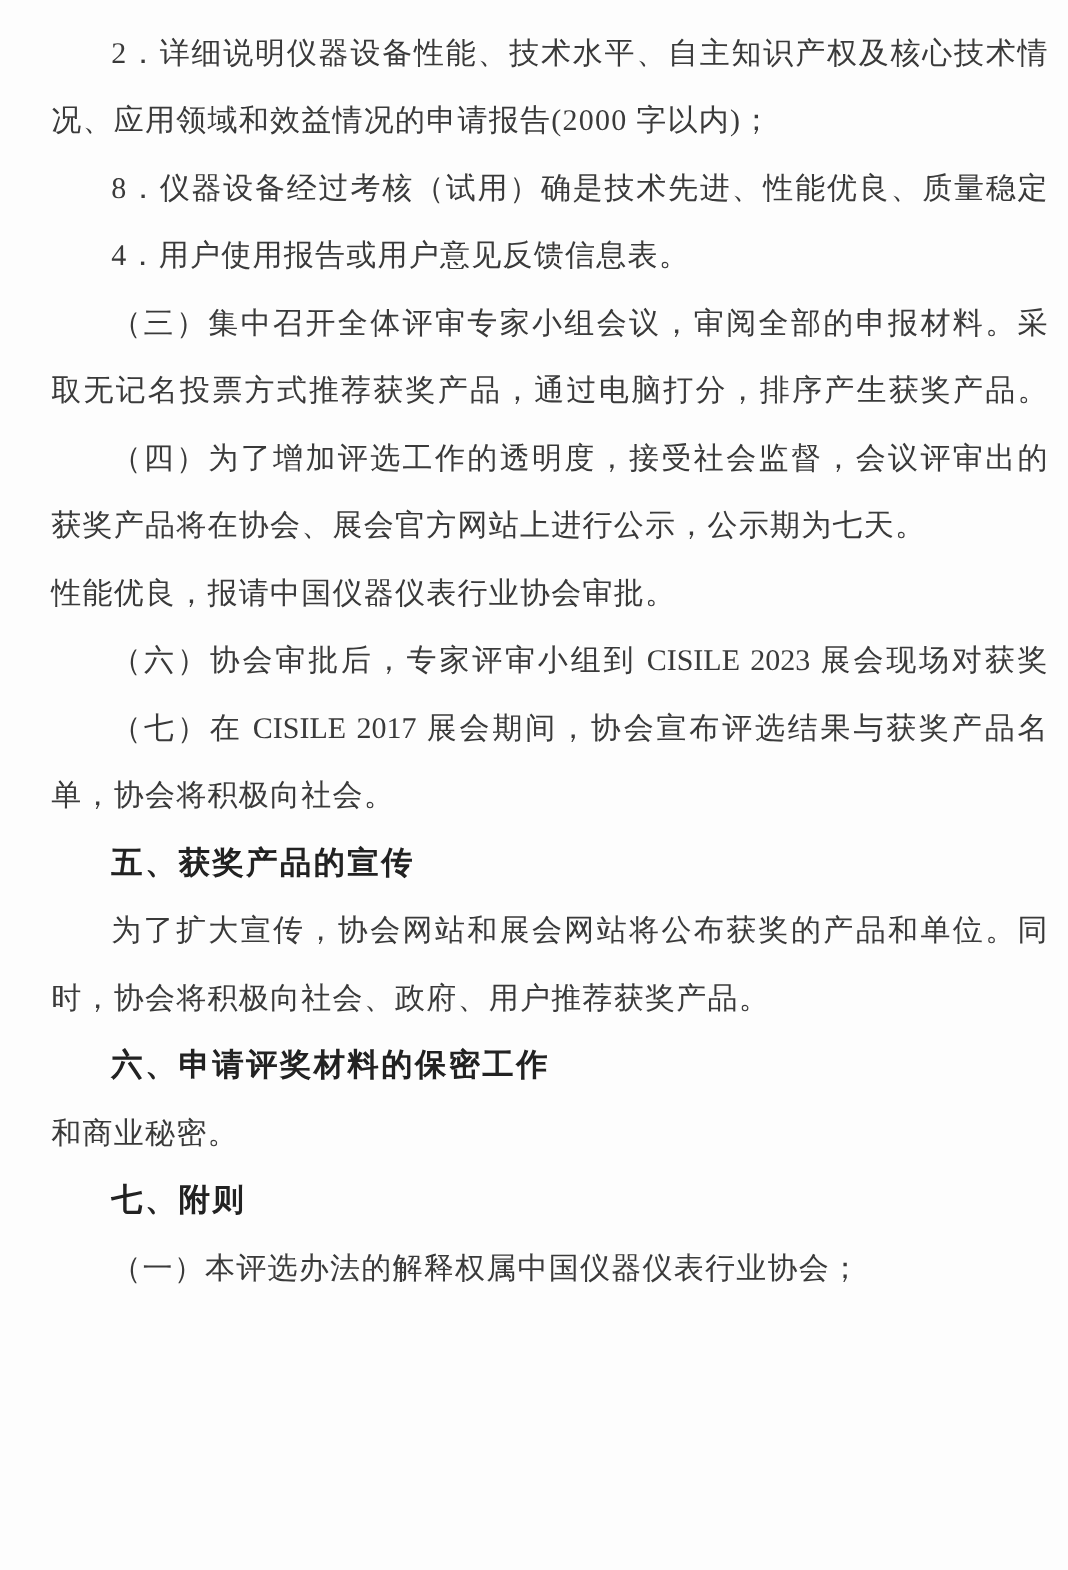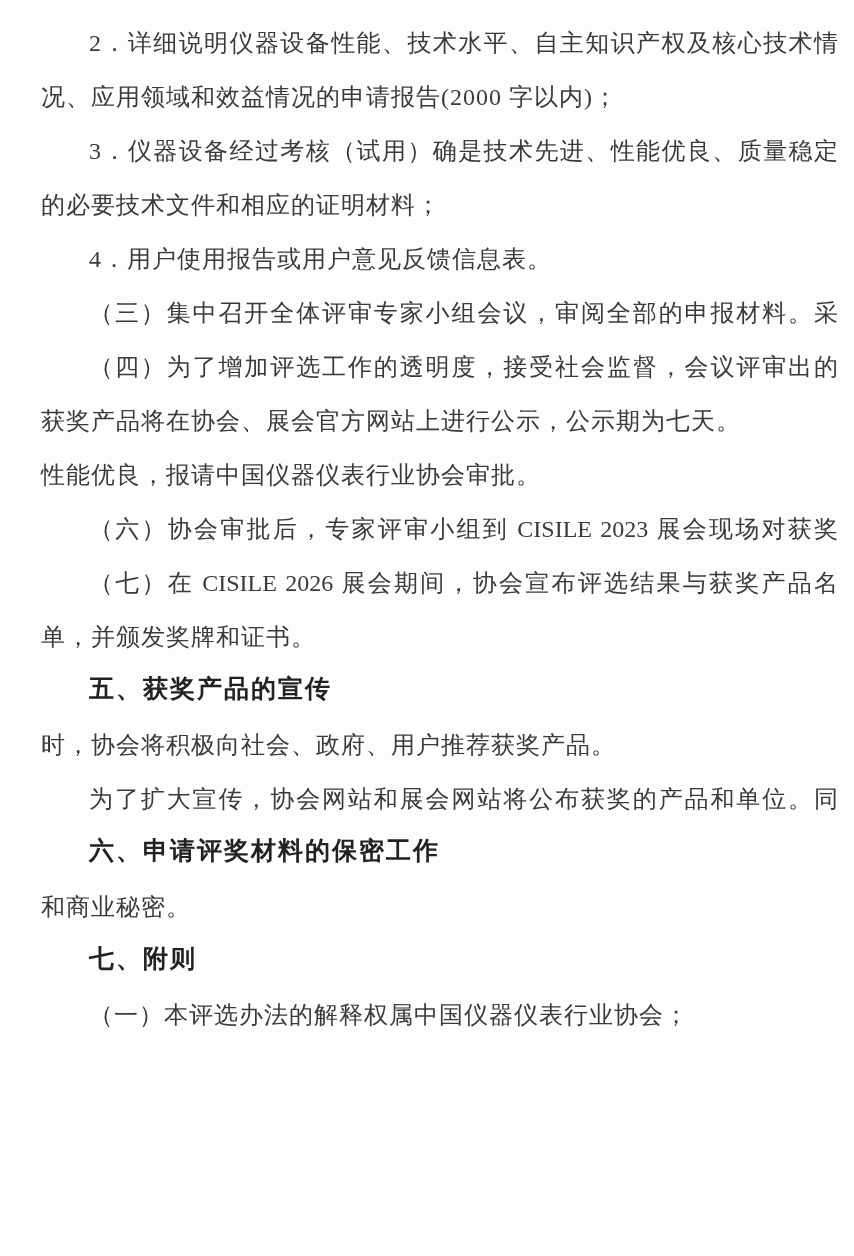--- a/index.html
+++ b/index.html
@@ -36,43 +36,43 @@
   
   .just {
     letter-spacing: 0;
     white-space: normal;
     text-align: justify;
     text-align-last: justify;
     text-justify: inter-character;
   }
   
   .heading {
-    font-family: Liberation Mono, monospace;
+    font-family: Liberation Serif, serif;
     font-weight: 700;
     font-size: 25px;
     color: #222222;
     letter-spacing: 2px;
   }
 </style>
 </head>
 <body>
 
 <div class="doc">
   <div class="ln ind just">2．详细说明仪器设备性能、技术水平、自主知识产权及核心技术情</div>
   <div class="ln">况、应用领域和效益情况的申请报告(2000 字以内)；</div>
-  <div class="ln ind just">3．仪器设备经过考核（试用）确是技术先进、性能优良、质量稳定</div>
-  <div class="ln">的必要技术文件和相应的证明材料；</div>
+  <div class="ln ind just">8．仪器设备经过考核（试用）确是技术先进、性能优良、质量稳定</div>
   <div class="ln ind">4．用户使用报告或用户意见反馈信息表。</div>
   <div class="ln ind just">（三）集中召开全体评审专家小组会议，审阅全部的申报材料。采</div>
+  <div class="ln just">取无记名投票方式推荐获奖产品，通过电脑打分，排序产生获奖产品。</div>
   <div class="ln ind just">（四）为了增加评选工作的透明度，接受社会监督，会议评审出的</div>
   <div class="ln">获奖产品将在协会、展会官方网站上进行公示，公示期为七天。</div>
   <div class="ln">性能优良，报请中国仪器仪表行业协会审批。</div>
   <div class="ln ind just">（六）协会审批后，专家评审小组到 CISILE 2023 展会现场对获奖</div>
-  <div class="ln ind just">（七）在 CISILE 2026 展会期间，协会宣布评选结果与获奖产品名</div>
-  <div class="ln">单，并颁发奖牌和证书。</div>
+  <div class="ln ind just">（七）在 CISILE 2017 展会期间，协会宣布评选结果与获奖产品名</div>
+  <div class="ln">单，协会将积极向社会。</div>
   <div class="ln ind heading">五、获奖产品的宣传</div>
+  <div class="ln ind just">为了扩大宣传，协会网站和展会网站将公布获奖的产品和单位。同</div>
   <div class="ln">时，协会将积极向社会、政府、用户推荐获奖产品。</div>
-  <div class="ln ind just">为了扩大宣传，协会网站和展会网站将公布获奖的产品和单位。同</div>
   <div class="ln ind heading">六、申请评奖材料的保密工作</div>
   <div class="ln">和商业秘密。</div>
   <div class="ln ind heading">七、附则</div>
   <div class="ln ind">（一）本评选办法的解释权属中国仪器仪表行业协会；</div>
 </div>
 
 </body></html>

